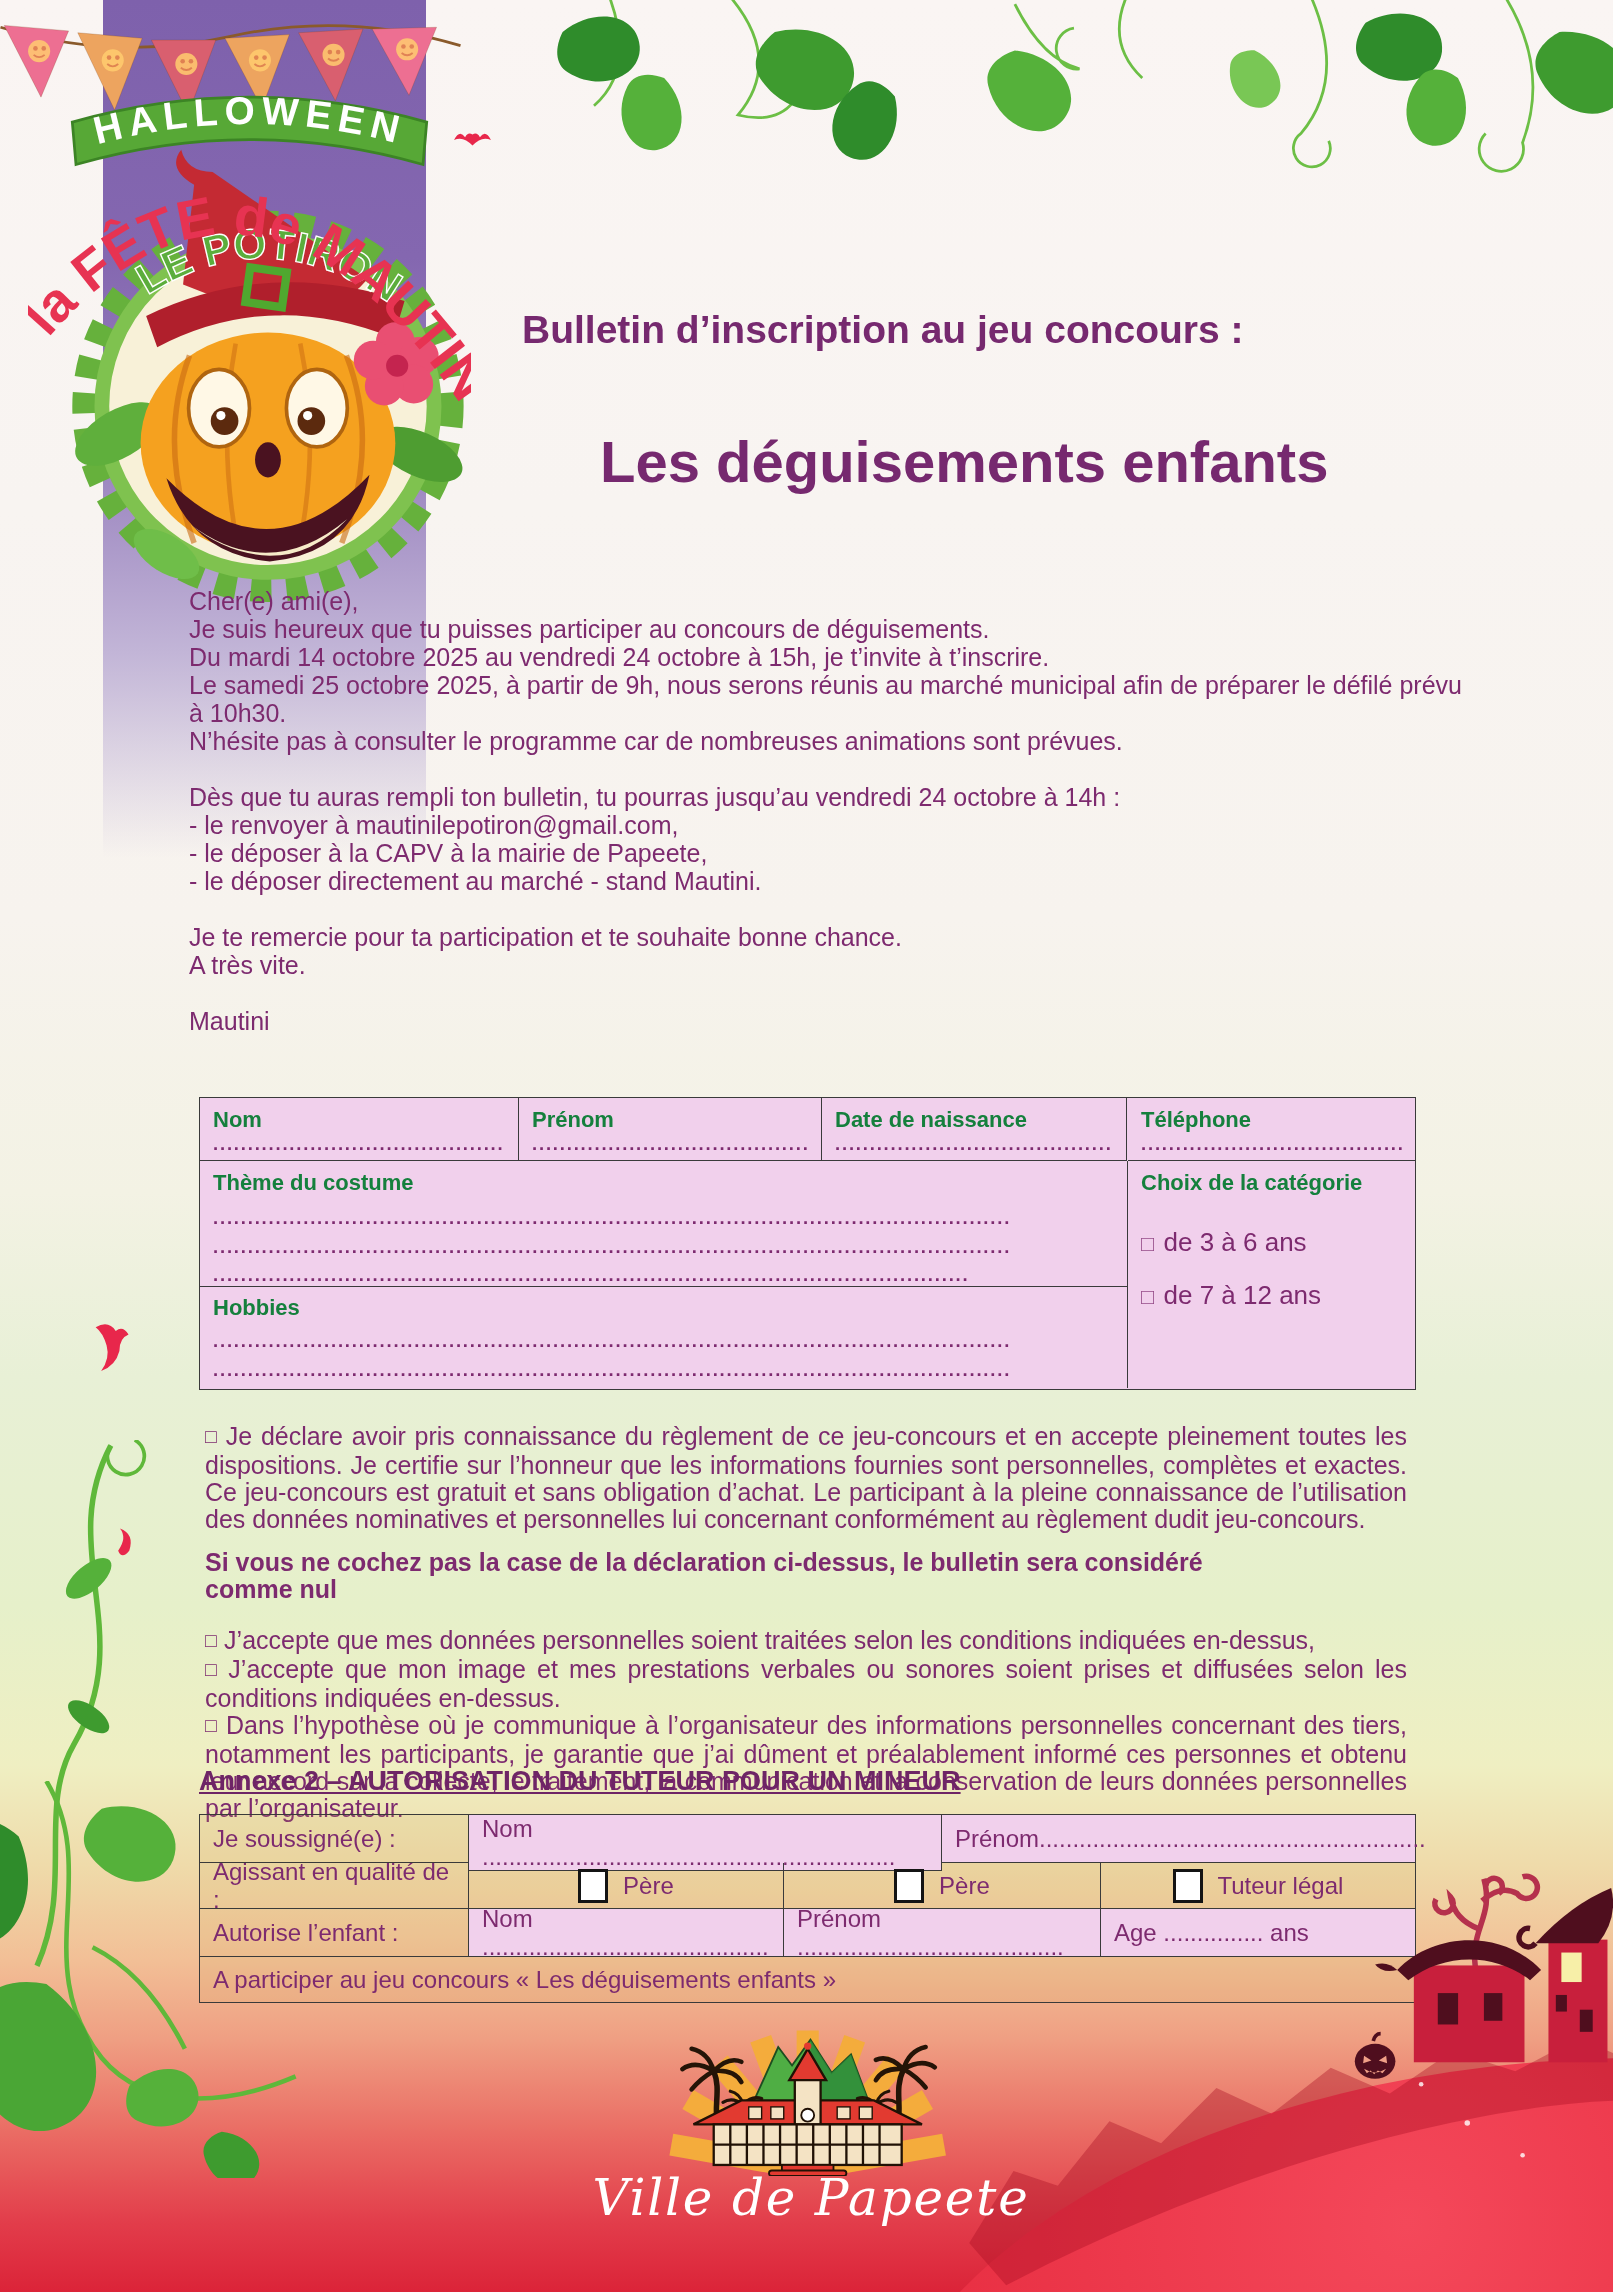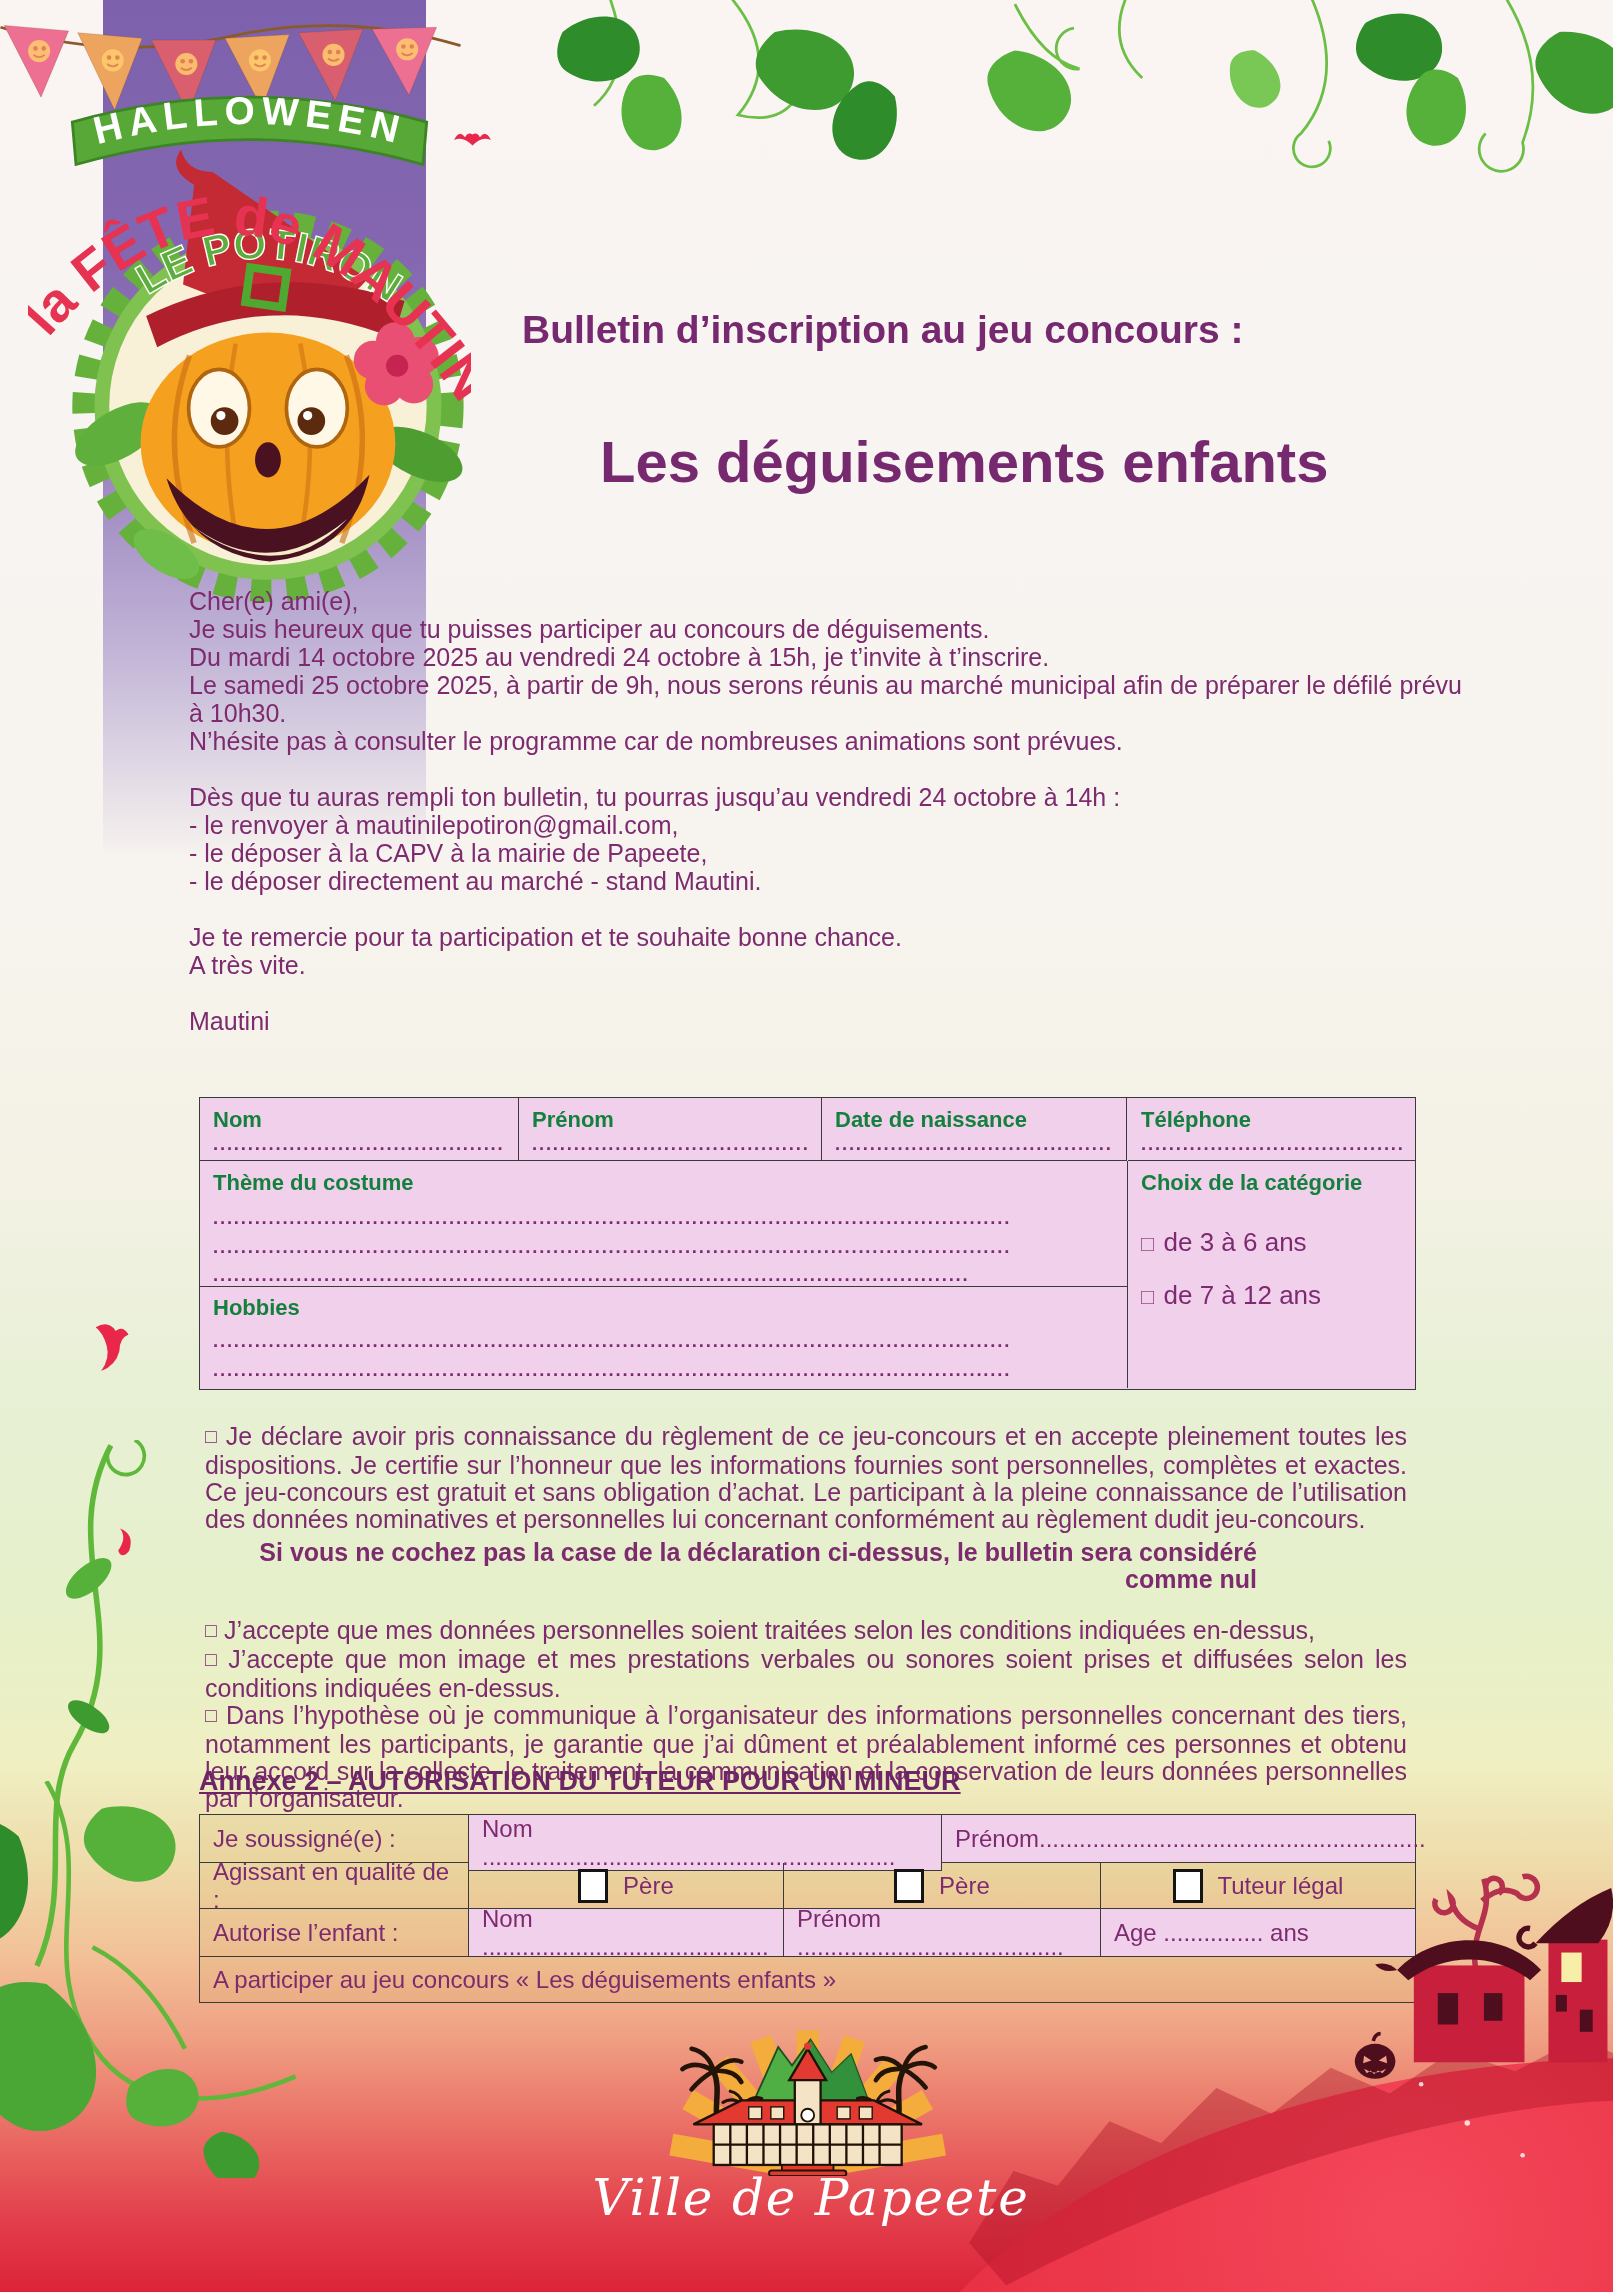--- a/index.html
+++ b/index.html
@@ -35,21 +35,21 @@
   .cbx-glyph{font-size:22px;opacity:.8;margin-right:9.2px;}
   .t2{left:199px;top:1814px;width:1215px;height:187px;background:rgba(205,170,95,0.14);}
   .t2 .cell{font-size:24px;display:flex;align-items:center;padding:0 13px;box-sizing:border-box;}
   .pink{background:#F1D0EC;}
   .checkbox-box{width:24px;height:28px;border:3.7px solid #141414;background:#fff;margin-right:14.8px;flex:none;}
   .center-group{justify-content:center;}
   
   .decl{left:205px;top:1423px;width:1202px;font-size:25px;line-height:27px;}
   .decl p{margin:0;text-align:justify;}
   .decl .cb{font-size:19.4px;position:relative;top:-1.8px;margin-right:7.4px;}
-  .warning{font-weight:bold;text-align:right;width:1052px;margin-top:6px;}
+  .warning{font-weight:bold;text-align:left;width:1052px;margin-top:16px;}
   .gap{height:24px;}
   .annexe-h{left:199px;top:1766px;width:1215px;text-align:left;font-size:27px;font-weight:bold;color:#6E2566;}
   .annexe-h span{text-decoration:underline;}
   
   .city{left:511px;top:2169px;width:600px;text-align:center;
     font-family:"DejaVu Serif",serif;font-style:italic;font-size:50px;color:#FFFFFF;letter-spacing:1.8px;}
   .hill{left:858px;top:2058px;width:1569px;height:923px;border-radius:50%;
     background:radial-gradient(circle at 35% 18%, #F4485A 0%, #E62A3E 45%, #C81730 100%);}
   svg{display:block;}
 </style>

